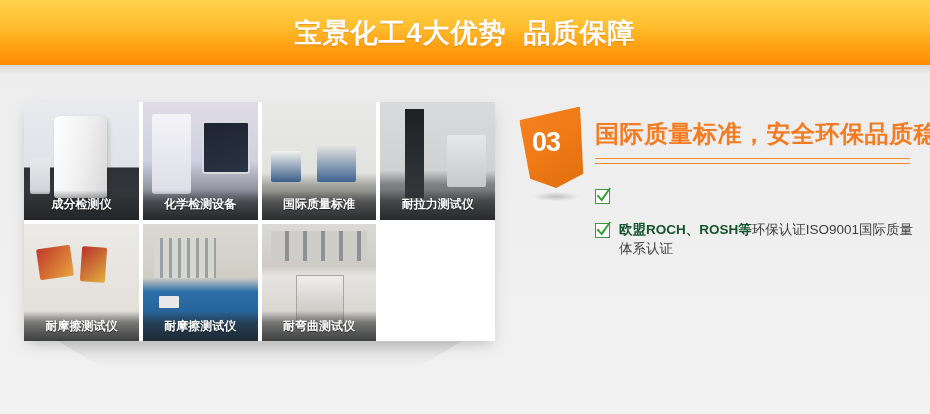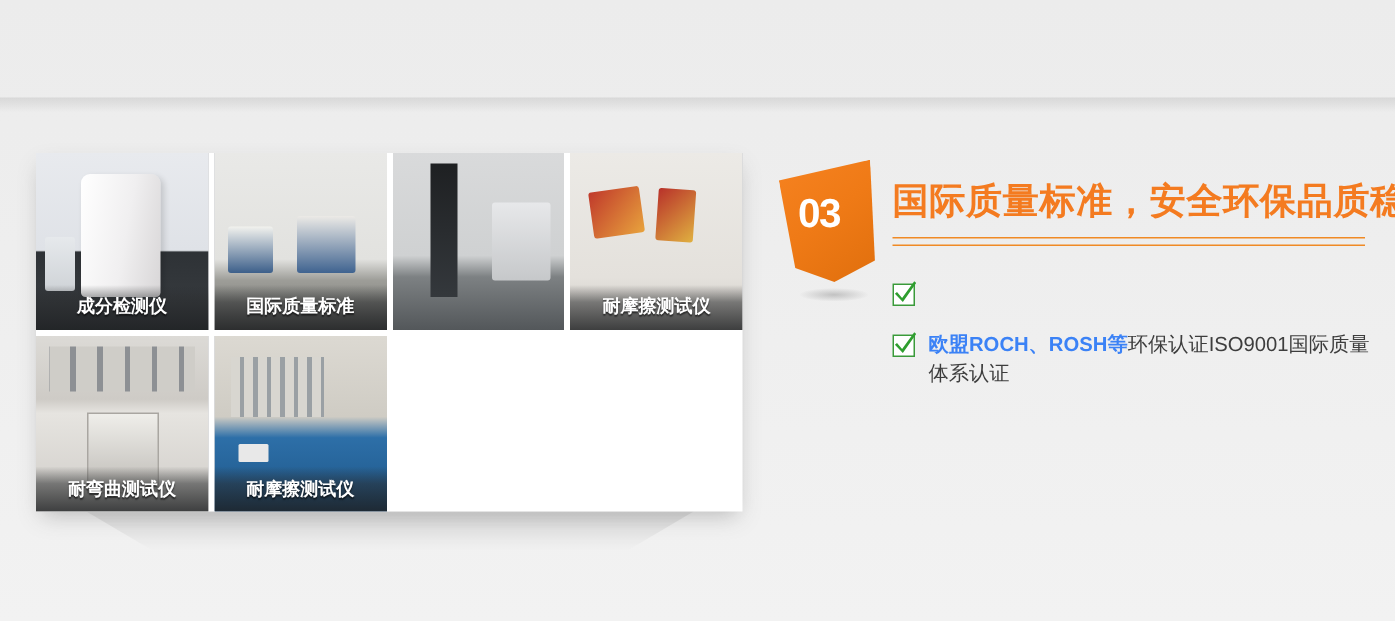--- a/index.html
+++ b/index.html
@@ -132,60 +132,68 @@
   }
 
   .bullets{position:absolute;left:80px;top:86px;width:320px;}
   .bullet{display:flex;align-items:flex-start;margin-bottom:16px;}
   .tick{
     flex:0 0 auto;width:13px;height:13px;margin-top:3px;margin-right:9px;
     border:1px solid #3a9a3a;position:relative;background:#ffffff;
   }
   .tick svg{position:absolute;left:-1px;top:-4px;}
   .btext{font-size:13.5px;color:#3d3d3d;line-height:19px;}
-  .btext .em{color:#3b82f6;font-weight:bold;}
+  .btext .em{color:#14532d;font-weight:bold;}
 </style>
 </head>
 <body>
 
 <div class="page">
 
+  <div class="header">
+    <div class="header-title">宝景化工4大优势  品质保障</div>
+  </div>
   <div class="header-shadow"></div>
 
   <div class="grid">
 
     <div class="cell">
       <div class="photo p1"></div>
       <div class="cap">成分检测仪</div>
     </div>
 
+    <div class="cell">
+      <div class="photo p2"></div>
+      <div class="cap">化学检测设备</div>
+    </div>
 
     <div class="cell">
       <div class="photo p3"></div>
       <div class="cap">国际质量标准</div>
     </div>
 
 
     <div class="cell">
       <div class="photo p5"></div>
+      <div class="cap">耐拉力测试仪</div>
     </div>
 
     <div class="cell">
       <div class="photo p6"></div>
       <div class="cap">耐摩擦测试仪</div>
     </div>
 
     <div class="cell">
+      <div class="photo p7"></div>
+      <div class="cap">耐摩擦测试仪</div>
+    </div>
+
+    <div class="cell">
       <div class="photo p8"></div>
       <div class="cap">耐弯曲测试仪</div>
-    </div>
-
-    <div class="cell">
-      <div class="photo p7"></div>
-      <div class="cap">耐摩擦测试仪</div>
     </div>
 
   </div>
   <div class="grid-drop"></div>
 
   <div class="panel">
 
     <div class="badge"></div>
     <div class="badge-num">03</div>
     <div class="badge-shadow"></div>

